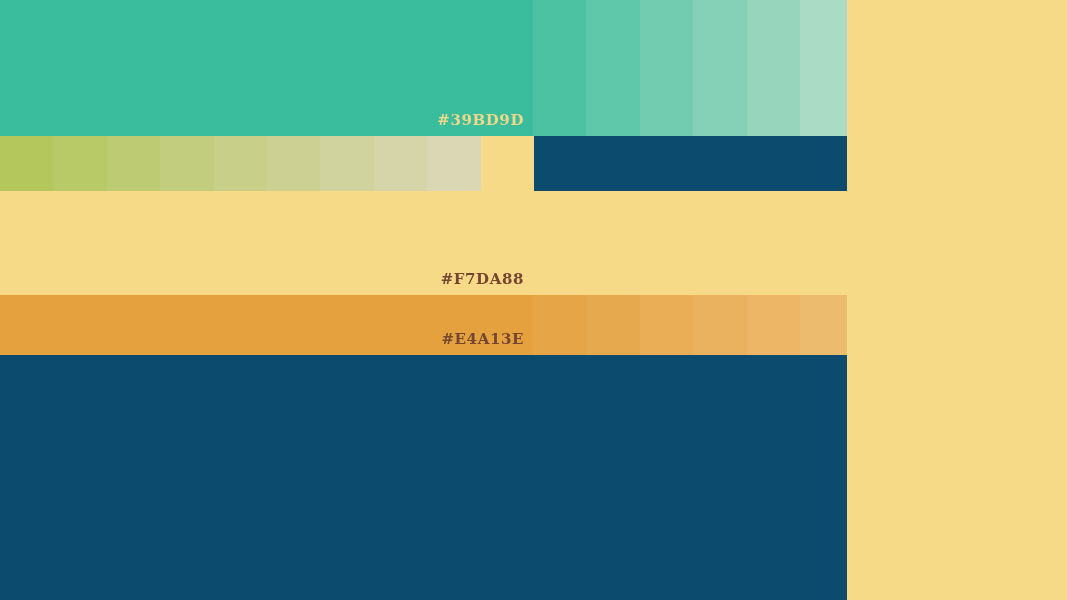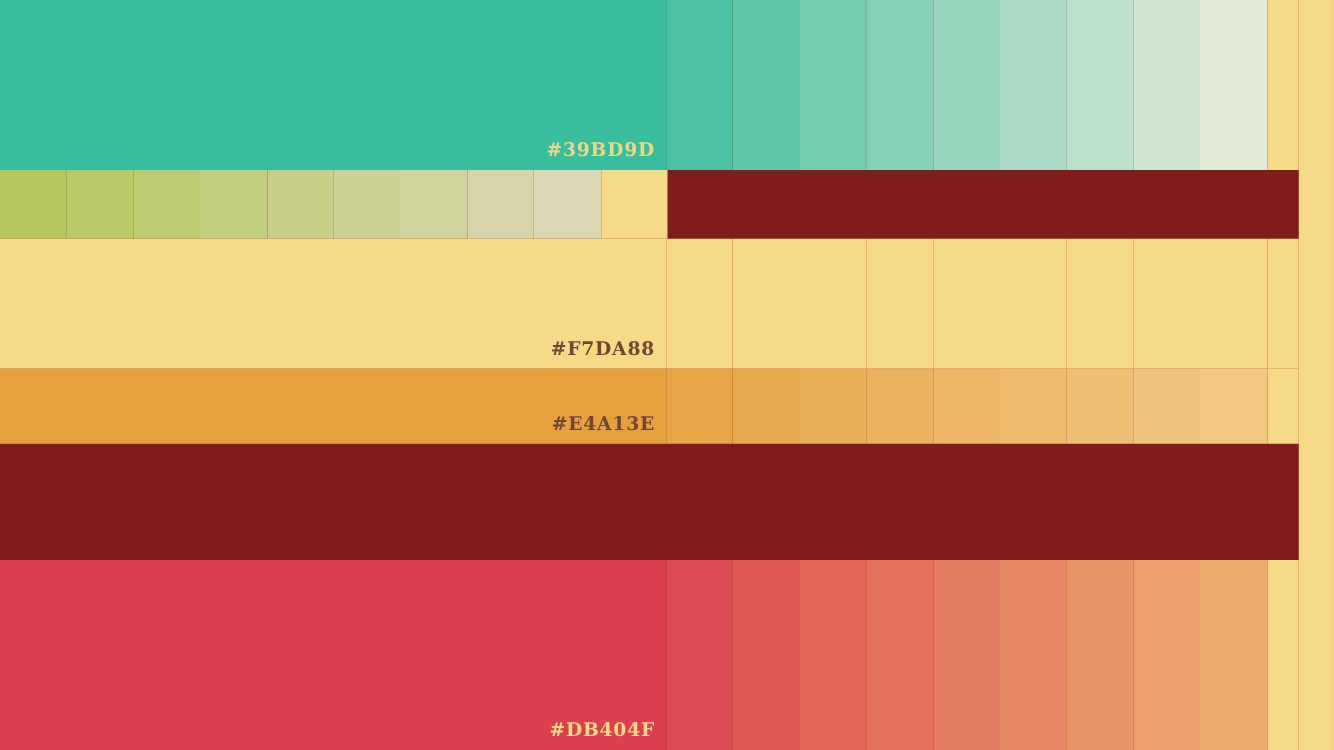--- a/index.html
+++ b/index.html
@@ -42,21 +42,21 @@
     font-weight: 700;
     letter-spacing: 0.6px;
     font-family: "DejaVu Serif", "Liberation Serif", serif;
     white-space: nowrap;
     line-height: 1;
   }
 </style>
 </head>
 <body>
 
-<div id="palette" style="width: 1039px; height: 600px; background: #7f1d1d;">
+<div id="palette" style="width: 847px; height: 600px; background: #0c4a6e;">
     <div class="swatch-row" style="top: 0px; height: 136px;">
       <div class="base-block" style="width: 533px; background: rgb(57, 189, 157);">
         <div class="swatch-label" style="color: rgb(240, 215, 138);">#39BD9D</div>
       </div>
       <div class="tint-cell" style="width: 53.4px; background: rgb(76, 194, 163);"></div>
       <div class="tint-cell" style="width: 53.4px; background: rgb(95, 199, 170);"></div>
       <div class="tint-cell" style="width: 53.4px; background: rgb(113, 204, 176);"></div>
       <div class="tint-cell" style="width: 53.4px; background: rgb(132, 209, 183);"></div>
       <div class="tint-cell" style="width: 53.4px; background: rgb(151, 214, 189);"></div>
       <div class="tint-cell" style="width: 53.4px; background: rgb(170, 219, 196);"></div>
@@ -100,28 +100,13 @@
       <div class="tint-cell" style="width: 53.4px; background: rgb(231, 169, 78);"></div>
       <div class="tint-cell" style="width: 53.4px; background: rgb(233, 174, 86);"></div>
       <div class="tint-cell" style="width: 53.4px; background: rgb(234, 178, 94);"></div>
       <div class="tint-cell" style="width: 53.4px; background: rgb(236, 182, 102);"></div>
       <div class="tint-cell" style="width: 53.4px; background: rgb(237, 187, 110);"></div>
       <div class="tint-cell" style="width: 53.4px; background: rgb(239, 191, 118);"></div>
       <div class="tint-cell" style="width: 53.4px; background: rgb(240, 196, 126);"></div>
       <div class="tint-cell" style="width: 53.4px; background: rgb(242, 200, 128);"></div>
       <div class="tint-cell" style="width: 53.4px; background: rgb(247, 218, 136);"></div>
     </div>
-    <div class="swatch-row" style="top: 448px; height: 152px;">
-      <div class="base-block" style="width: 533px; background: rgb(219, 64, 79);">
-        <div class="swatch-label" style="color: rgb(243, 217, 138);">#DB404F</div>
-      </div>
-      <div class="tint-cell" style="width: 53.4px; background: rgb(221, 76, 82);"></div>
-      <div class="tint-cell" style="width: 53.4px; background: rgb(223, 88, 86);"></div>
-      <div class="tint-cell" style="width: 53.4px; background: rgb(225, 100, 89);"></div>
-      <div class="tint-cell" style="width: 53.4px; background: rgb(227, 112, 93);"></div>
-      <div class="tint-cell" style="width: 53.4px; background: rgb(229, 124, 96);"></div>
-      <div class="tint-cell" style="width: 53.4px; background: rgb(231, 136, 100);"></div>
-      <div class="tint-cell" style="width: 53.4px; background: rgb(233, 148, 103);"></div>
-      <div class="tint-cell" style="width: 53.4px; background: rgb(235, 160, 107);"></div>
-      <div class="tint-cell" style="width: 53.4px; background: rgb(237, 172, 110);"></div>
-      <div class="tint-cell" style="width: 53.4px; background: rgb(247, 218, 136);"></div>
-    </div>
   </div>
 
 </body></html>

